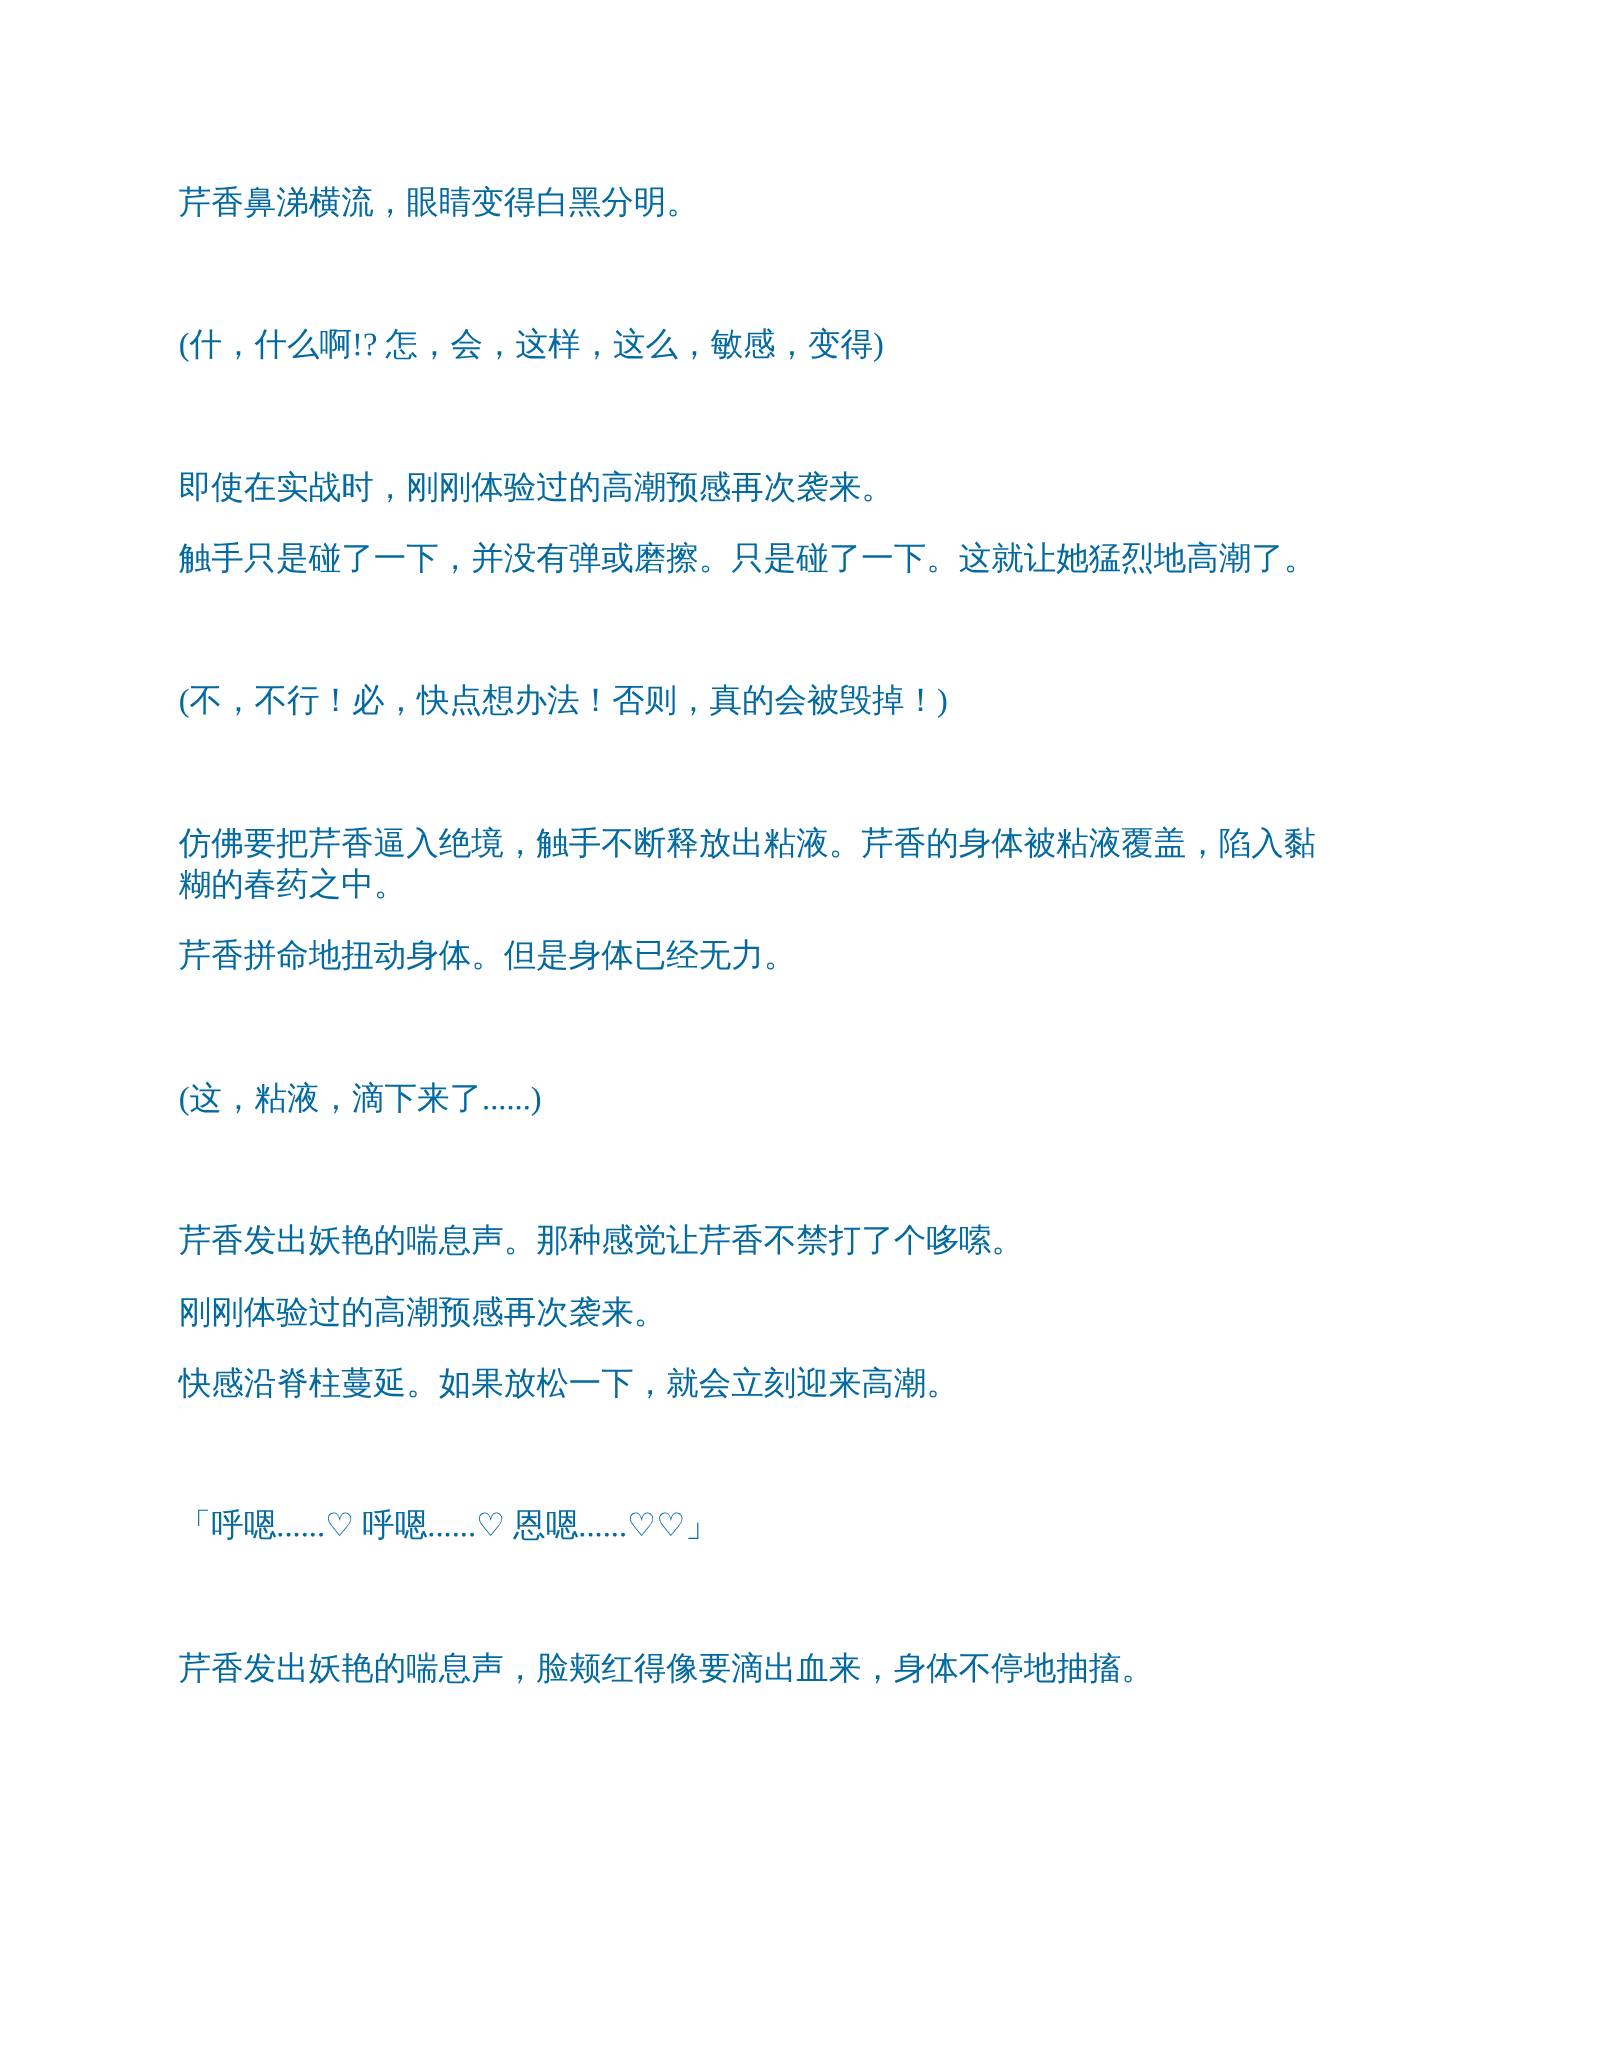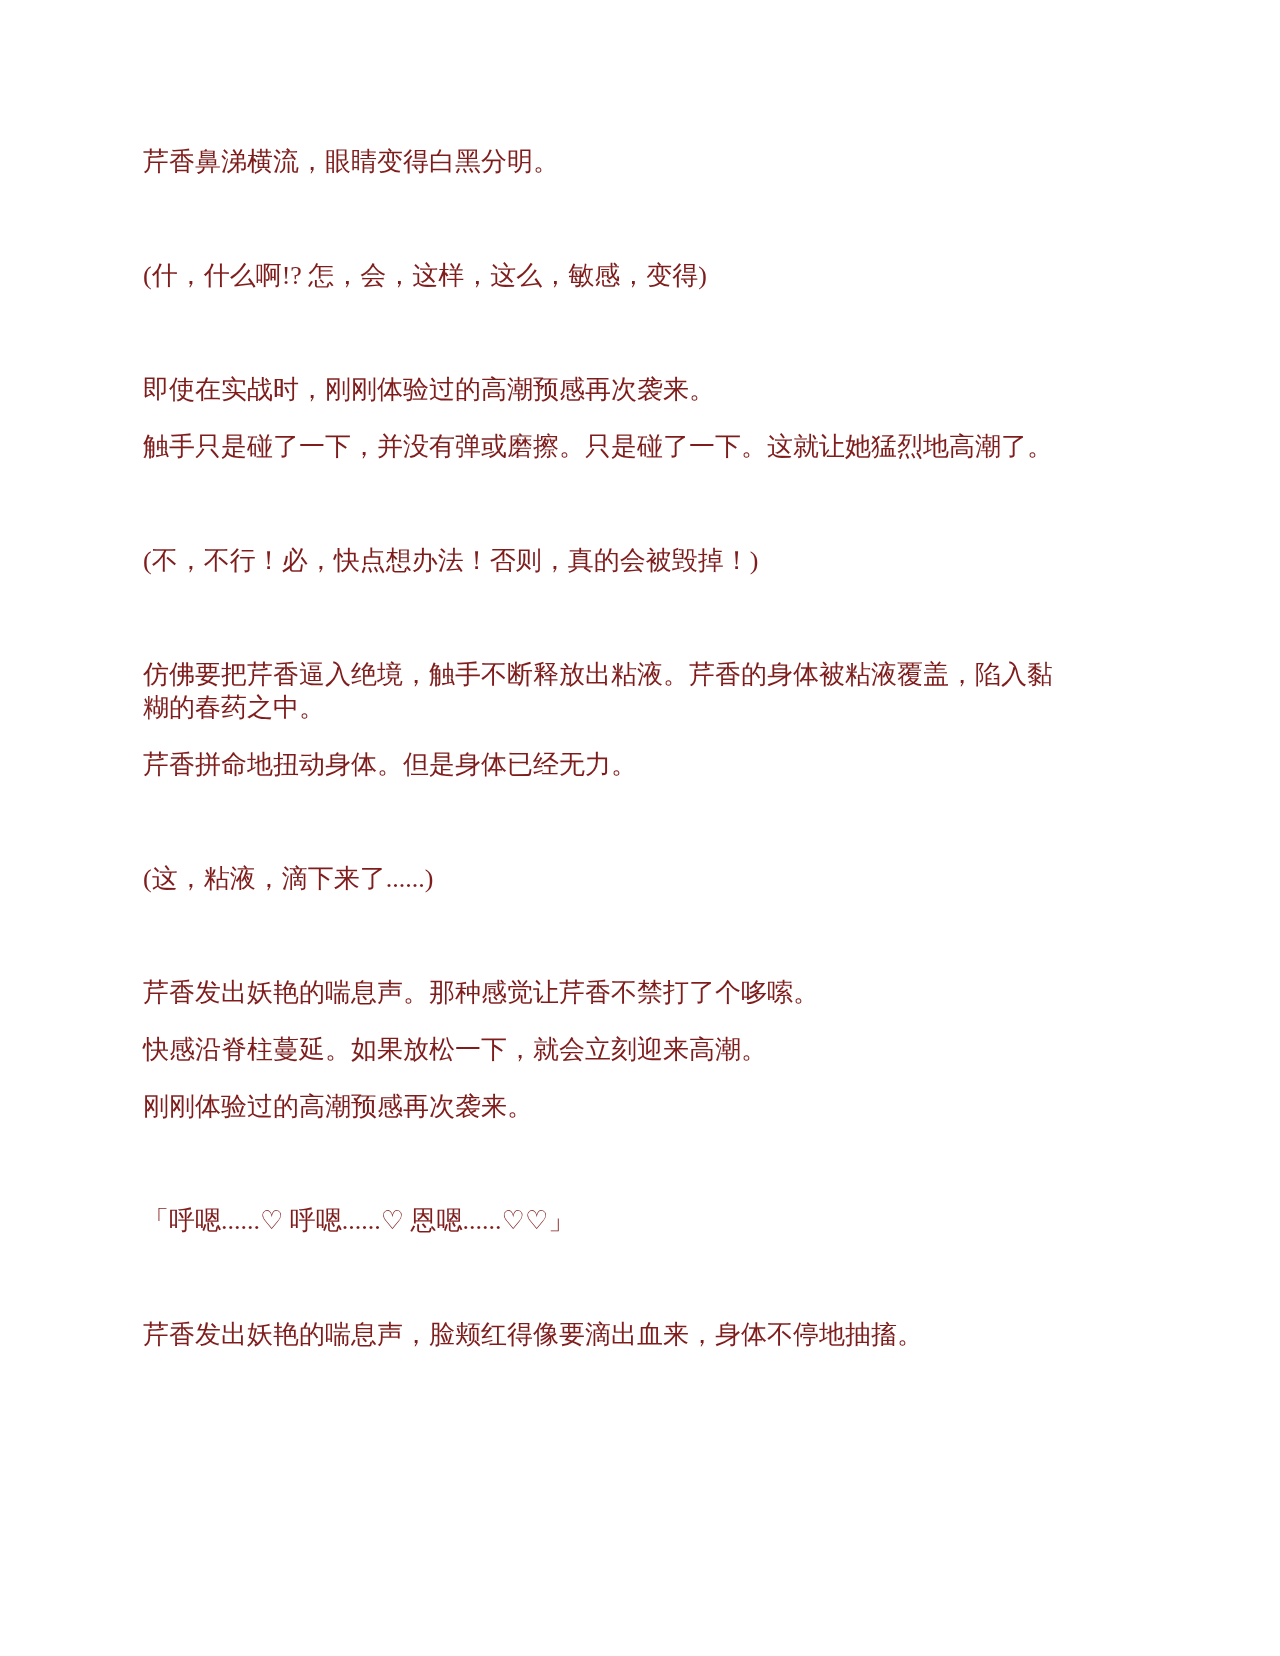--- a/index.html
+++ b/index.html
@@ -10,21 +10,21 @@
   .page {
     position: relative;
     box-sizing: border-box;
     width: 1170px;
     height: 1656px;
     background: #ffffff;
     padding: 145px 110px 0 143px;
     font-family: "Liberation Serif", "DejaVu Serif", serif;
     font-size: 26px;
     line-height: 33px;
-    color: #7f1d1d;
+    color: #0369a1;
     overflow: hidden;
   }
   .page p {
     margin: 0 0 24px 0;
     min-height: 33px;
     text-align: left;
     word-break: break-all;
   }
 </style>
 </head>
@@ -39,19 +39,19 @@
   <p>触手只是碰了一下，并没有弹或磨擦。只是碰了一下。这就让她猛烈地高潮了。</p>
   <p></p>
   <p>(不，不行！必，快点想办法！否则，真的会被毁掉！)</p>
   <p></p>
   <p>仿佛要把芹香逼入绝境，触手不断释放出粘液。芹香的身体被粘液覆盖，陷入黏糊的春药之中。</p>
   <p>芹香拼命地扭动身体。但是身体已经无力。</p>
   <p></p>
   <p>(这，粘液，滴下来了......)</p>
   <p></p>
   <p>芹香发出妖艳的喘息声。那种感觉让芹香不禁打了个哆嗦。</p>
+  <p>刚刚体验过的高潮预感再次袭来。</p>
   <p>快感沿脊柱蔓延。如果放松一下，就会立刻迎来高潮。</p>
-  <p>刚刚体验过的高潮预感再次袭来。</p>
   <p></p>
   <p>「呼嗯......♡ 呼嗯......♡ 恩嗯......♡♡」</p>
   <p></p>
   <p>芹香发出妖艳的喘息声，脸颊红得像要滴出血来，身体不停地抽搐。</p>
 </div>
 
 </body></html>

